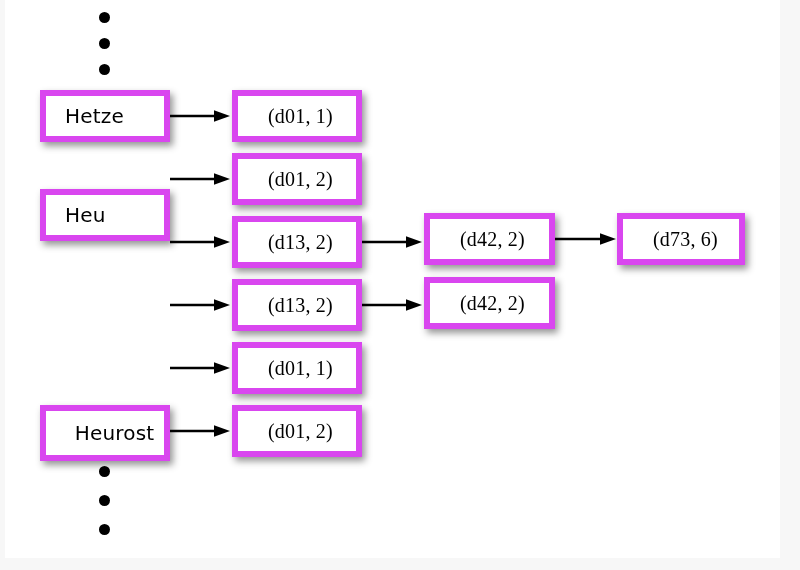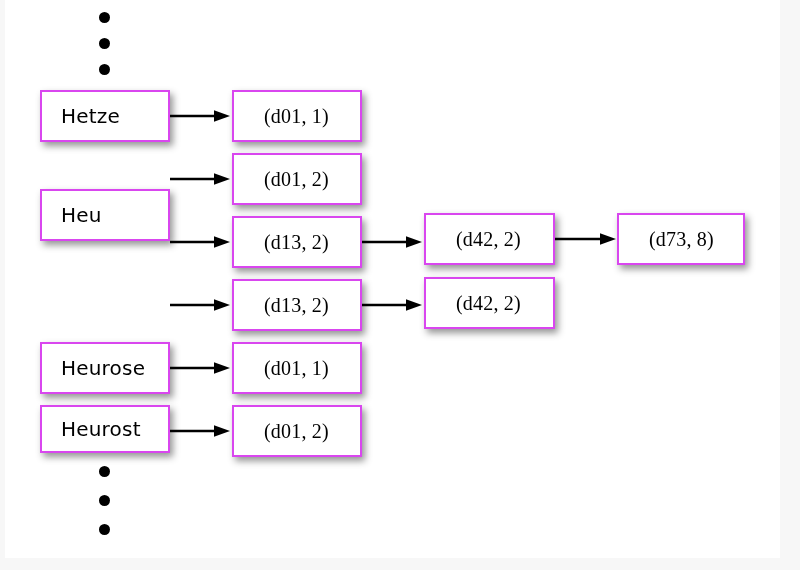--- a/index.html
+++ b/index.html
@@ -29,21 +29,21 @@
     height: 570px;
     pointer-events: none;
   }
   .layer > * { pointer-events: auto; }
 
   
   .node {
     position: absolute;
     box-sizing: border-box;
     background: #ffffff;
-    border: 2px solid #d946ef;
+    border: 6px solid #d946ef;
     box-shadow: 3px 4px 7px rgba(0,0,0,0.42);
     display: flex;
     align-items: center;
     color: #000000;
     font-size: 20px;
     line-height: 1;
     letter-spacing: 0.2px;
     white-space: nowrap;
   }
   .node.term {
@@ -86,24 +86,21 @@
     <span class="dot" style="left:99px;  top:64px;"></span>
   </div>
 
   <div class="layer">
     <div class="node term" style="left:40px;  top:90px;  width:130px; height:52px;">
       <span>Hetze</span>
     </div>
     <div class="node term" style="left:40px;  top:153px; width:130px; height:52px;margin-top:36px;">
       <span>Heu</span>
     </div>
-    <div class="node term" style="left:40px;  top:342px; width:130px; height:52px;">
-      <span>Heurose</span>
-    </div>
-    <div class="node term" style="left:40px;  top:405px; width:130px; height:48px;">
+    <div class="node term" style="left:40px;  top:405px; width:130px; height:56px;justify-content:center;">
       <span>Heurost</span>
     </div>
   </div>
 
   <div class="layer">
     <span class="arrow" style="left:170px; top:109px; width:62px;">
       <svg width="62" height="14" viewBox="0 0 62 14">
           <path d="M0 7 H46" stroke="#000" stroke-width="2.4" fill="none"></path>
           <path d="M44 1.2 L60 7 L44 12.8 Z" fill="#000"></path>
         </svg>
@@ -189,21 +186,21 @@
     <span class="arrow" style="left:555px; top:232px; width:63px;">
       <svg width="63" height="14" viewBox="0 0 63 14">
           <path d="M0 7 H47" stroke="#000" stroke-width="2.4" fill="none"></path>
           <path d="M45 1.2 L61 7 L45 12.8 Z" fill="#000"></path>
         </svg>
     </span>
   </div>
 
   <div class="layer">
     <div class="node post" style="left:617px; top:213px; width:128px; height:52px;">
-      <span>(d73, 8)</span>
+      <span>(d73, 6)</span>
     </div>
   </div>
 
   <div class="layer">
     <span class="dot" style="left:99px;  top:466px;"></span>
     <span class="dot" style="left:99px;  top:495px;"></span>
     <span class="dot" style="left:99px;  top:524px;"></span>
   </div>
 
 </div>

